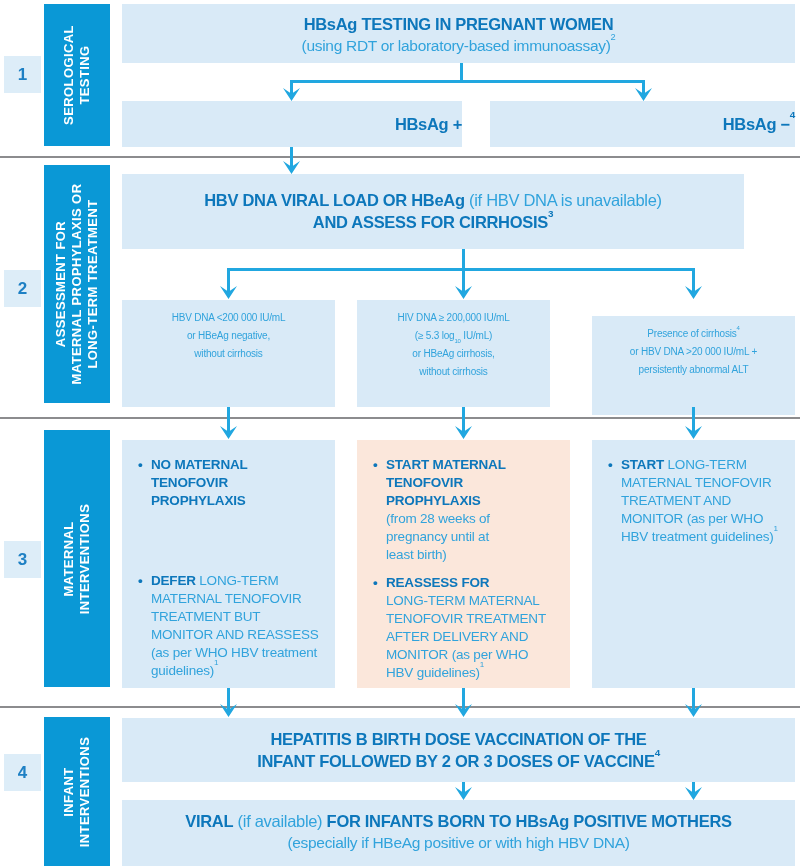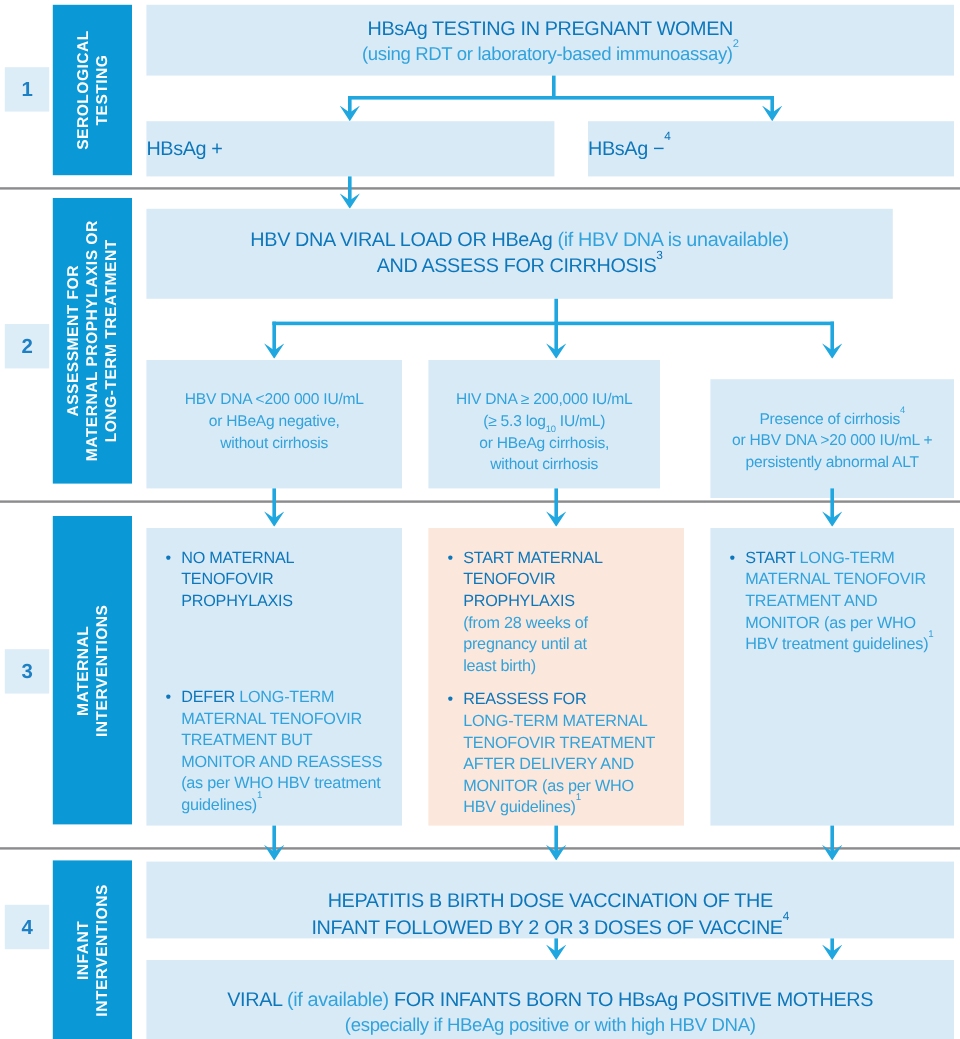--- a/index.html
+++ b/index.html
@@ -12,34 +12,34 @@
   #canvas{position:relative;width:800px;height:866px;background:#fff;overflow:hidden;letter-spacing:-0.2px}
   .divider{position:absolute;left:0;width:800px;height:2px;background:var(--divider)}
   .vbar{position:absolute;left:44px;width:66px;background:var(--sidebar_blue)}
   .vlabel{position:absolute;top:50%;left:50%;transform:translate(-50%,-50%) rotate(-90deg);
     color:#fff;font-weight:bold;font-size:13px;line-height:16px;letter-spacing:.4px;
     text-align:center;white-space:nowrap}
   .badge{position:absolute;left:4px;width:37px;height:37px;background:var(--badge_bg);
     display:flex;align-items:center;justify-content:center;color:#1e80c4;font-weight:bold;font-size:17px}
   .box{position:absolute;background:var(--box_blue);text-align:center}
   .box.peach{background:var(--box_peach)}
-  .b{color:var(--text_dark);font-weight:normal}
+  .b{color:var(--text_dark);font-weight:bold}
   .l{color:var(--text_light)}
   sup{font-size:.6em;position:relative;top:-.5em;line-height:0}
   sub{font-size:.6em;position:relative;bottom:-.22em;line-height:0}
   .vl{position:absolute;width:3px;background:var(--arrow)}
   .hl{position:absolute;height:3px;background:var(--arrow)}
   .ah{position:absolute;width:17px;height:13px;background:var(--arrow);
     clip-path:polygon(0 0,50% 45%,100% 0,50% 100%)}
   .f-title{font-size:16.5px;line-height:21px;padding-top:10px;letter-spacing:-0.3px}
   .f-title .sub-line{font-size:15.5px}
-  .f-cell{display:flex;align-items:center;justify-content:flex-start;font-size:16.5px;letter-spacing:-0.3px}
+  .f-cell{display:flex;align-items:center;justify-content:flex-end;font-size:16.5px;letter-spacing:-0.3px}
   .f-assess{font-size:16.5px;line-height:22px;padding-top:15px;letter-spacing:-0.3px}
-  .f-branch{font-size:13px;line-height:18px;padding-top:24px}
-  .f-bottom{font-size:16.5px;line-height:22px;padding-top:22px;letter-spacing:-0.3px}
+  .f-branch{font-size:10px;line-height:18px;padding-top:9px}
+  .f-bottom{font-size:16.5px;line-height:22px;padding-top:10px;letter-spacing:-0.3px}
   .f-bottom .sub-line{font-size:15.5px;font-weight:normal}
   .bullets{text-align:left;font-size:13.5px;line-height:18px;padding:16px 12px 0 16px}
   .bullet{position:relative;padding-left:13px}
   .blt{position:absolute;left:0;top:0}
   .block{display:block}
   .gap-left{margin-top:62px}
   .gap-mid{margin-top:10px}
 </style>
 </head>
 <body>

